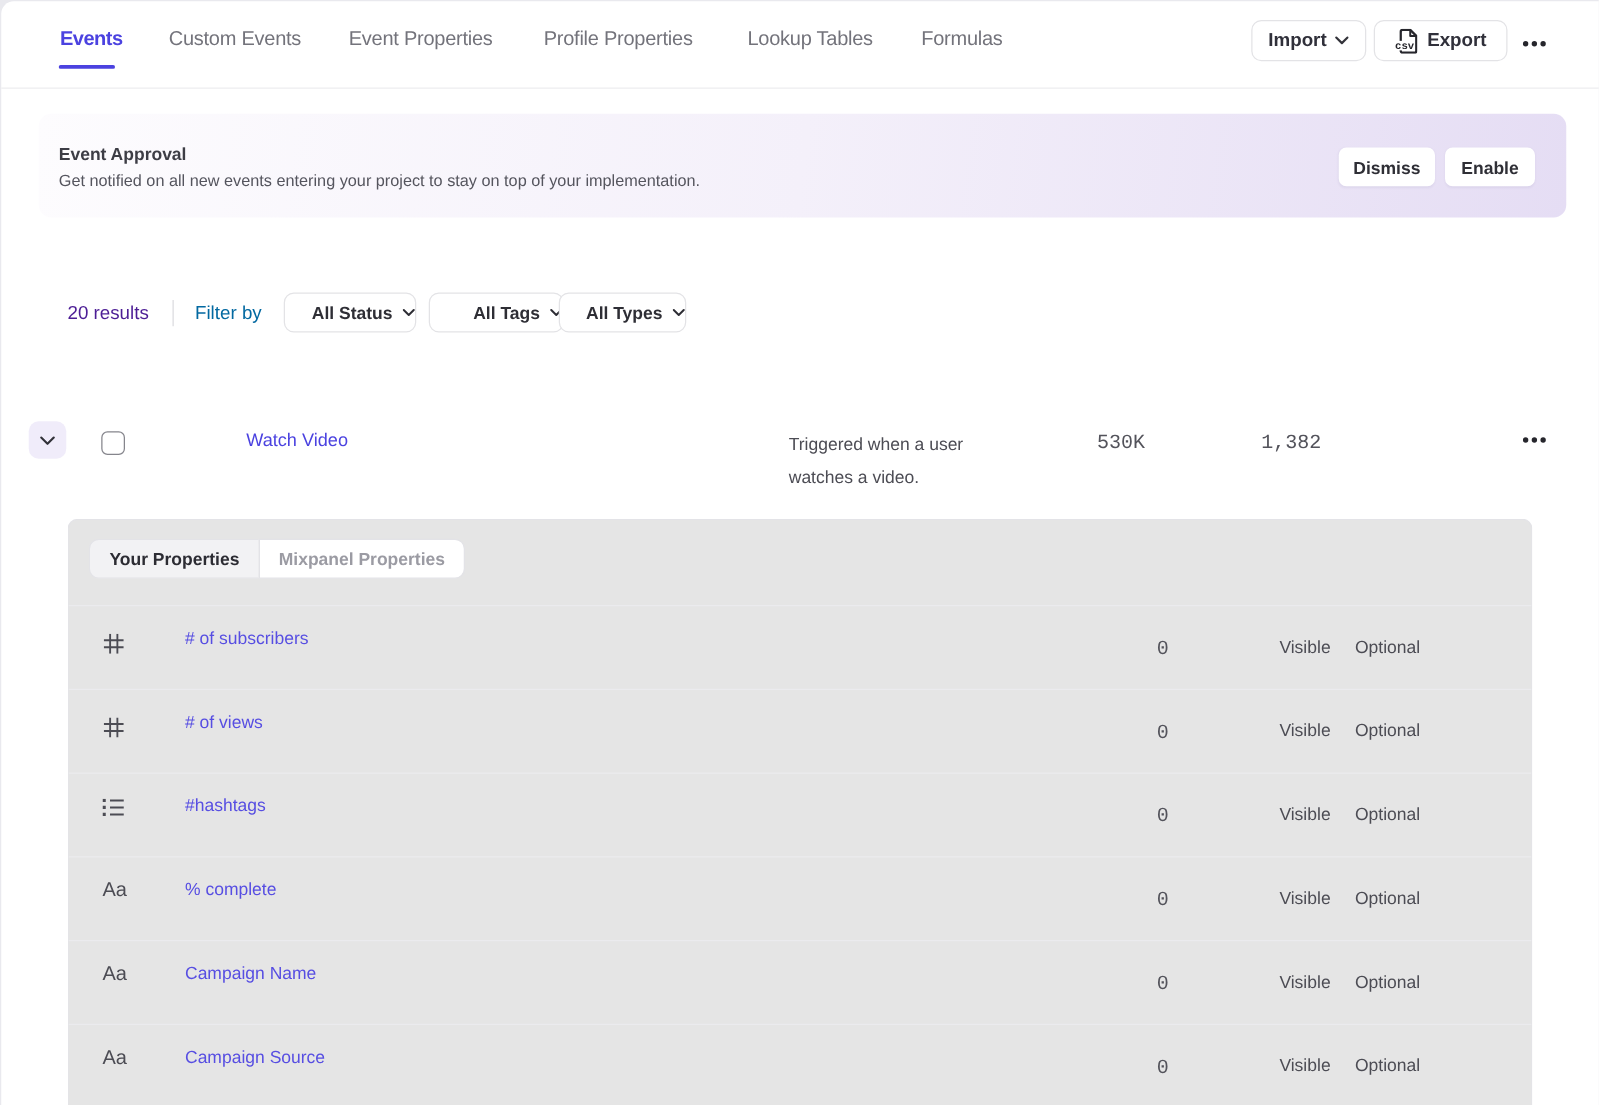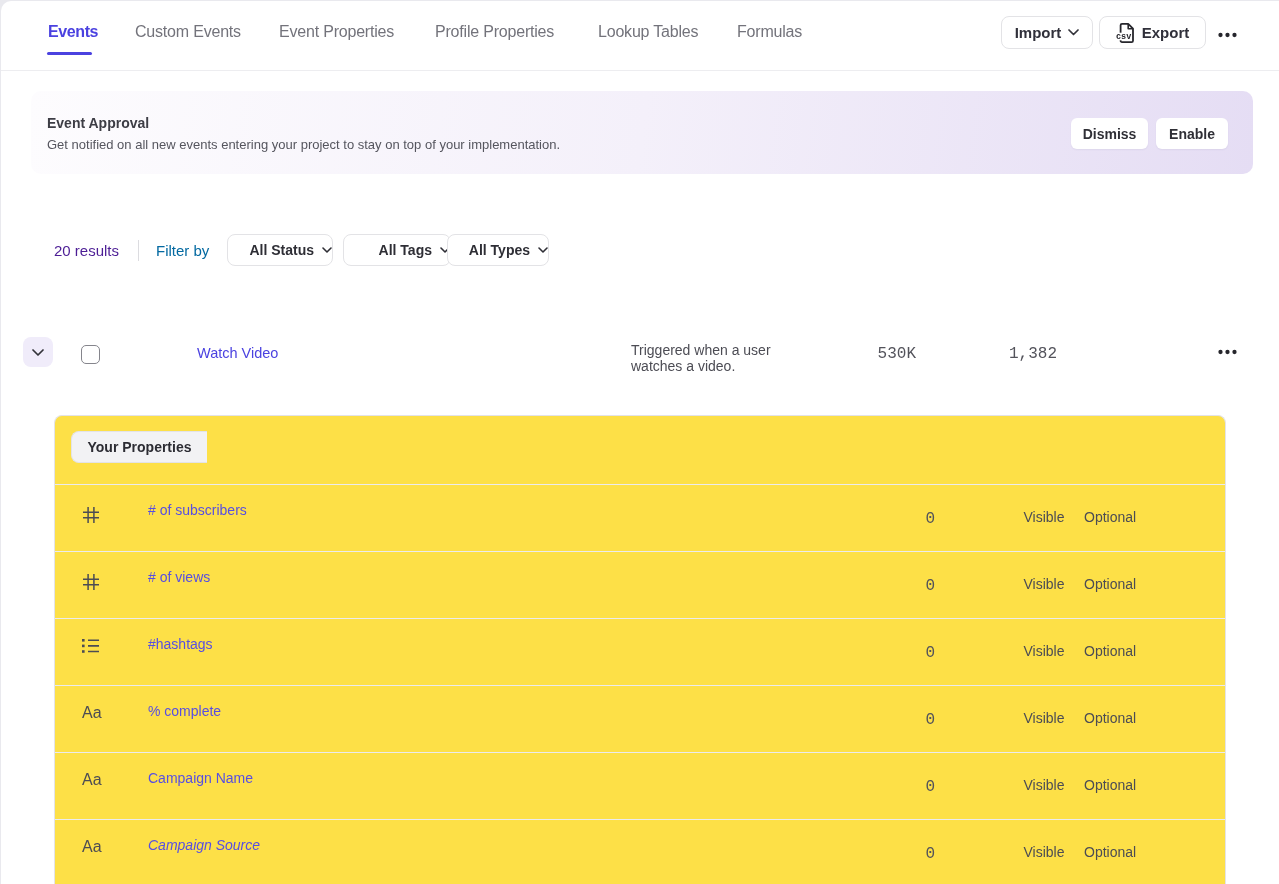--- a/index.html
+++ b/index.html
@@ -74,21 +74,21 @@
 #chevbtn {
   position:absolute; left:22px; top:336px; width:30px; height:30px; background:#f0ecfa; border-radius:8px;
   display:flex; align-items:center; justify-content:center;
 }
 .link { color:#4b42e0; }
 .mono { font-family:"Liberation Mono", monospace; font-size:16px; color:#53535b; }
 
 
 #panel {
   position:absolute; left:53px; top:414px; width:1172px; height:470px;
-  border:1px solid #e3e3e7; border-bottom:none; border-radius:8px 8px 0 0; background:#fde047;
+  border:1px solid #e3e3e7; border-bottom:none; border-radius:8px 8px 0 0; background:#e5e5e5;
 }
 .ptab {
   position:absolute; top:15px; height:32px; display:flex; align-items:center; justify-content:center;
   font-size:14px; font-weight:700;
 }
 #ptab1 { left:16px; width:136px; background:#f2f2f4; border:1px solid #e3e3e7; border-right:none; border-radius:8px 0 0 8px; color:#2c2c33; }
 #ptab2 { left:152px; width:165px; background:#fff; border:1px solid #e3e3e7; border-radius:0 8px 8px 0; color:#9b9ba3; }
 .prow { position:absolute; left:0; width:1170px; height:67px; border-top:1px solid #ebebee; }
 .picon { position:absolute; color:#4c4c54; }
 .pname { position:absolute; left:93px; font-size:14px; color:#574ee2; }
@@ -158,31 +158,32 @@
   </div>
 
 
   <div id="chevbtn">
     <svg width="12" height="7" viewBox="0 0 12 7">
         <path d="M1 1l5 5 5-5" fill="none" stroke="#33333a" stroke-width="1.7" stroke-linecap="round" stroke-linejoin="round"></path>
       </svg>
   </div>
   <div class="checkbox abs" style="left:80px; top:344px;"></div>
   <span class="abs link" style="left:148px; top:344px; font-size:14.5px;margin-left:48px;">Watch Video</span>
-  <div class="abs" style="left:630px; top:341px; font-size:14px; color:#4c4c54; line-height:16px;">Triggered when a user<br>watches a video.</div>
+  <div class="abs" style="left:630px; top:341px; font-size:14px; color:#4c4c54; line-height:26px;">Triggered when a user<br>watches a video.</div>
   <span class="abs mono" style="left:820px; top:344px; width:95px; text-align:right;">530K</span>
   <span class="abs mono" style="left:960px; top:344px; width:96px; text-align:right;">1,382</span>
   <svg class="abs" style="left:1217px; top:348px;" width="19" height="6" viewBox="0 0 19 6">
       <circle cx="2.5" cy="3" r="2.15" fill="#26262c"></circle>
       <circle cx="9.5" cy="3" r="2.15" fill="#26262c"></circle>
       <circle cx="16.5" cy="3" r="2.15" fill="#26262c"></circle>
     </svg>
 
   <div id="panel">
     <div id="ptab1" class="ptab">Your Properties</div>
+    <div id="ptab2" class="ptab">Mixpanel Properties</div>
 
     <div class="prow" style="top:68px;">
       <svg class="picon" style="left:28px; top:22px;" width="16" height="16" viewBox="0 0 16 16">
           <path d="M5.1 0v16M10.9 0v16M0 5.2h16M0 10.8h16" stroke="#4c4c54" stroke-width="1.5" fill="none"></path>
         </svg>
       <span class="pname" style="top:17px;"># of subscribers</span>
       <span class="pzero mono">0</span>
       <span class="pvis">Visible</span>
       <span class="popt">Optional</span>
     </div>
@@ -216,20 +217,20 @@
     </div>
     <div class="prow" style="top:336px;">
       <span class="picon" style="left:27px; top:18px; font-size:16px;">Aa</span>
       <span class="pname" style="top:17px;">Campaign Name</span>
       <span class="pzero mono">0</span>
       <span class="pvis">Visible</span>
       <span class="popt">Optional</span>
     </div>
     <div class="prow" style="top:403px;">
       <span class="picon" style="left:27px; top:18px; font-size:16px;">Aa</span>
-      <span class="pname" style="top:17px;font-style:italic;">Campaign Source</span>
+      <span class="pname" style="top:17px;">Campaign Source</span>
       <span class="pzero mono">0</span>
       <span class="pvis">Visible</span>
       <span class="popt">Optional</span>
     </div>
   </div>
 
 </div>
 
 </body></html>

